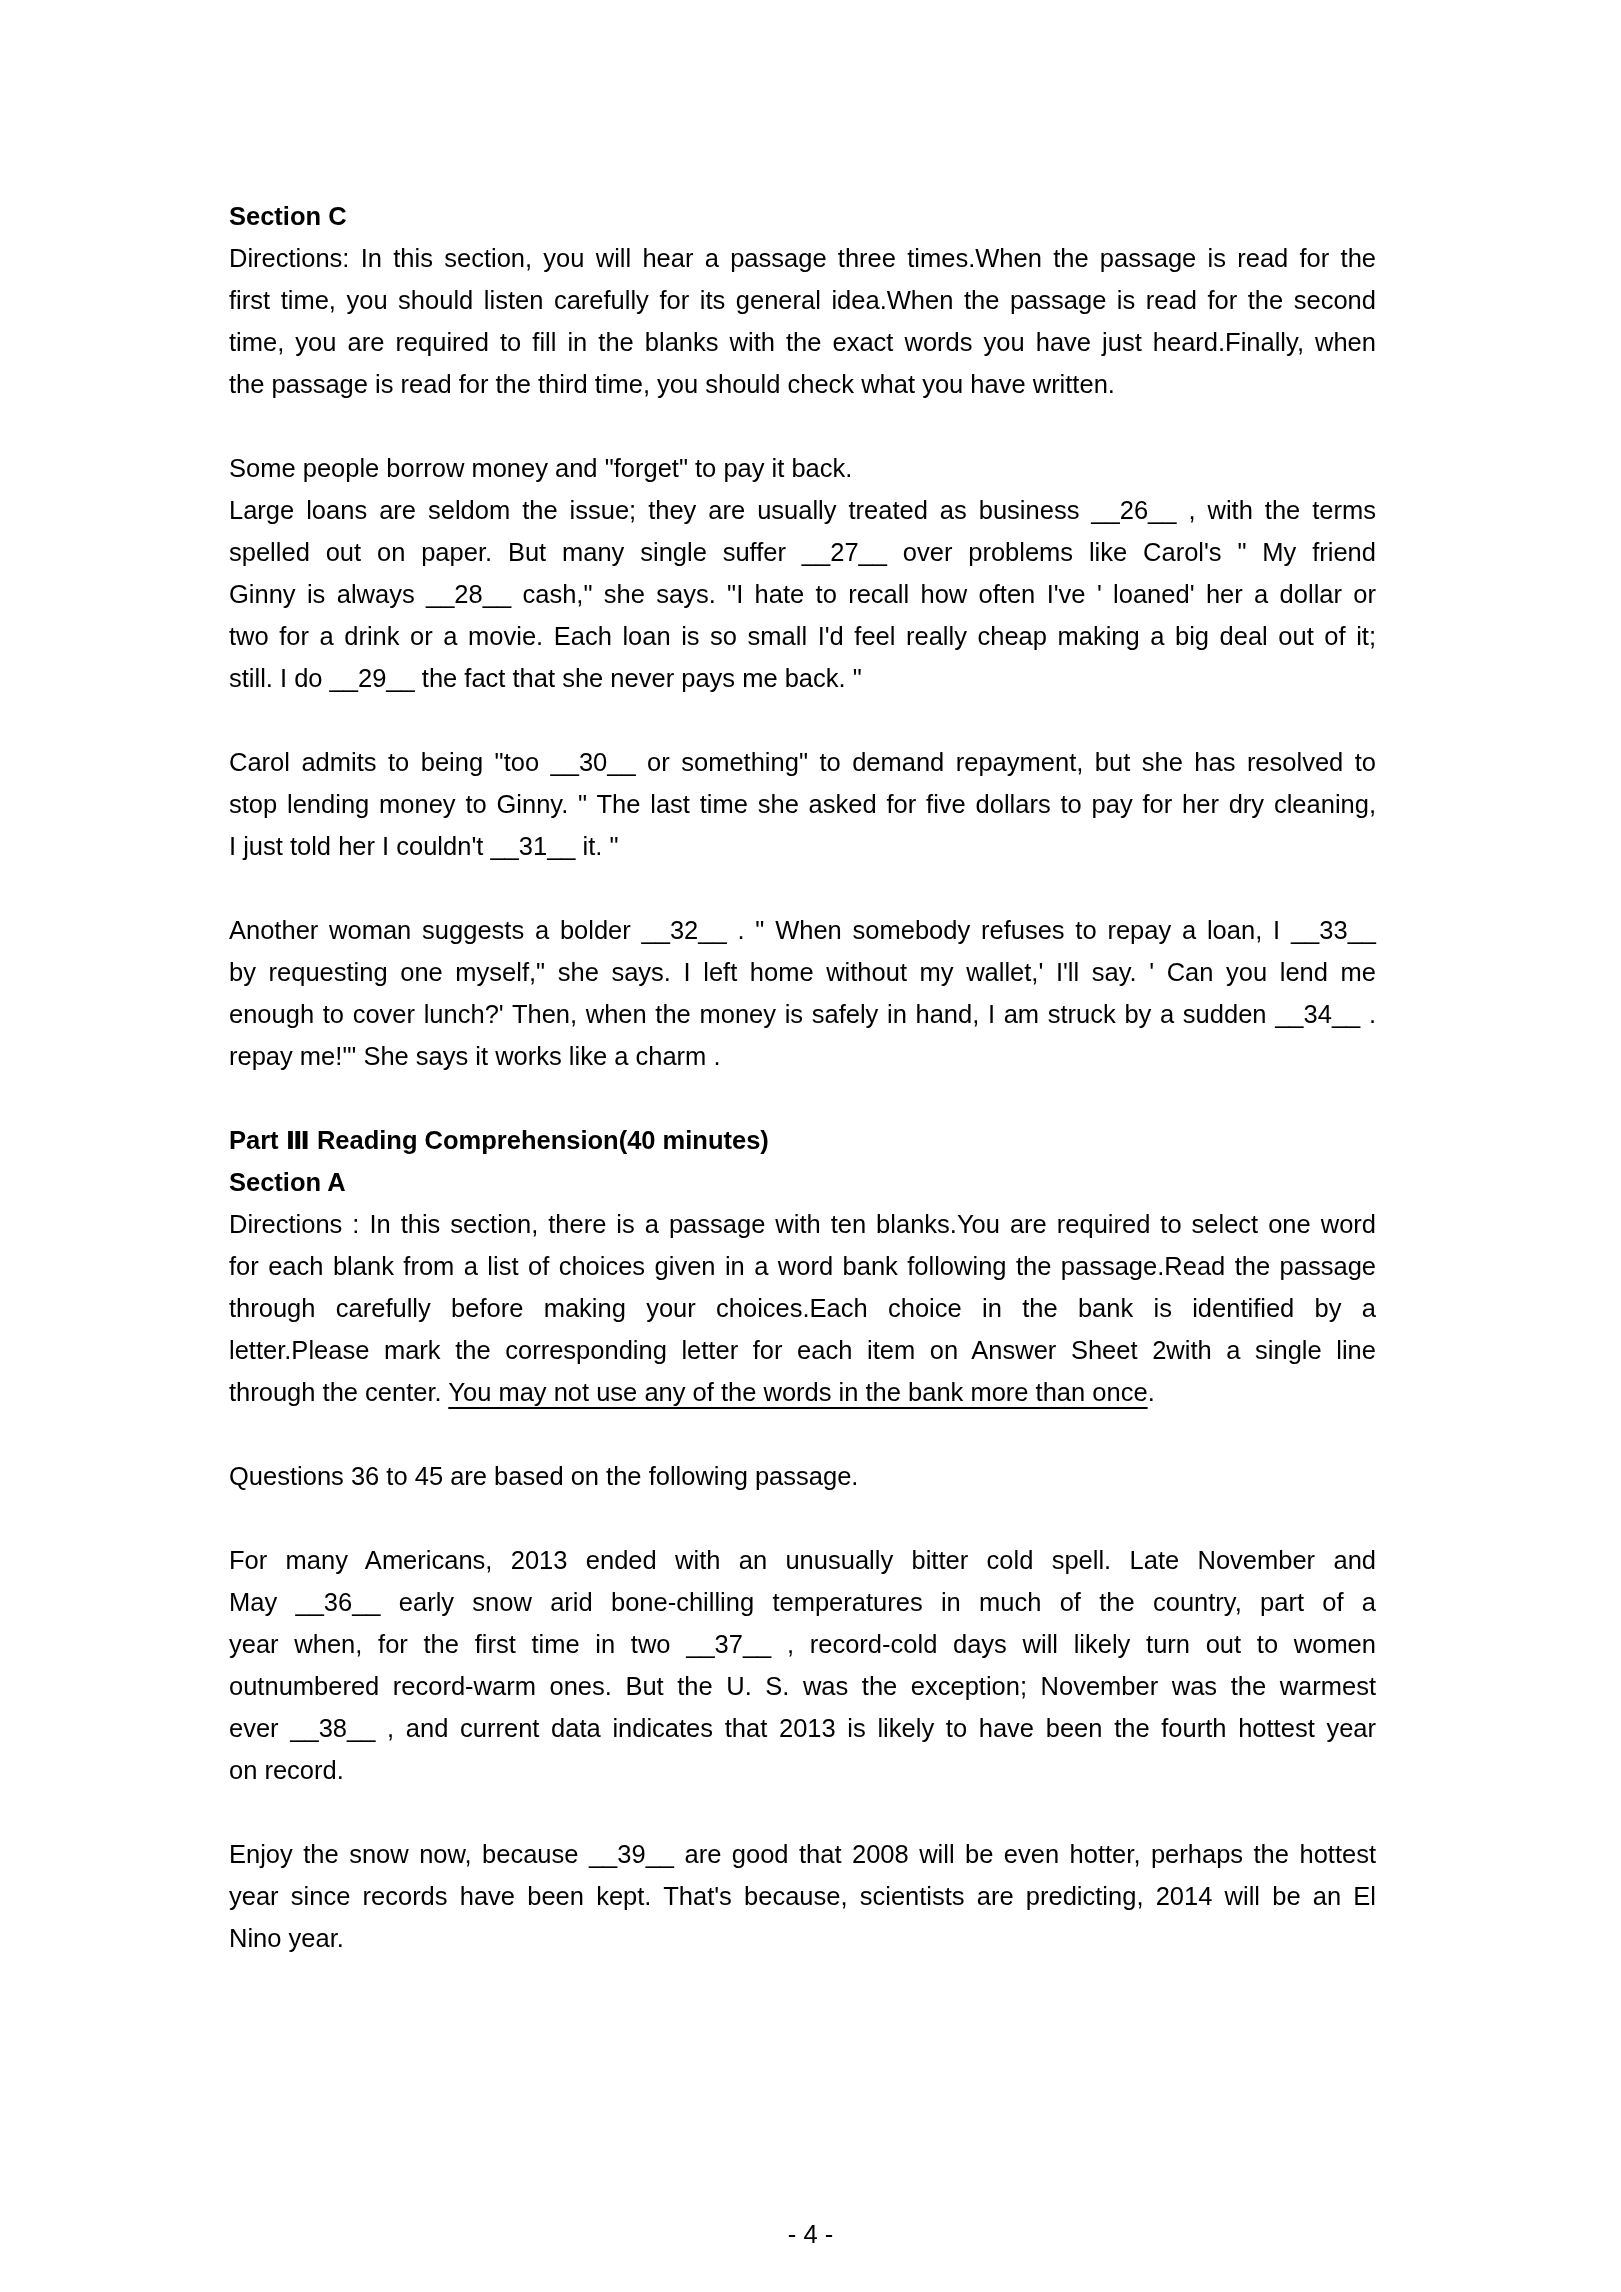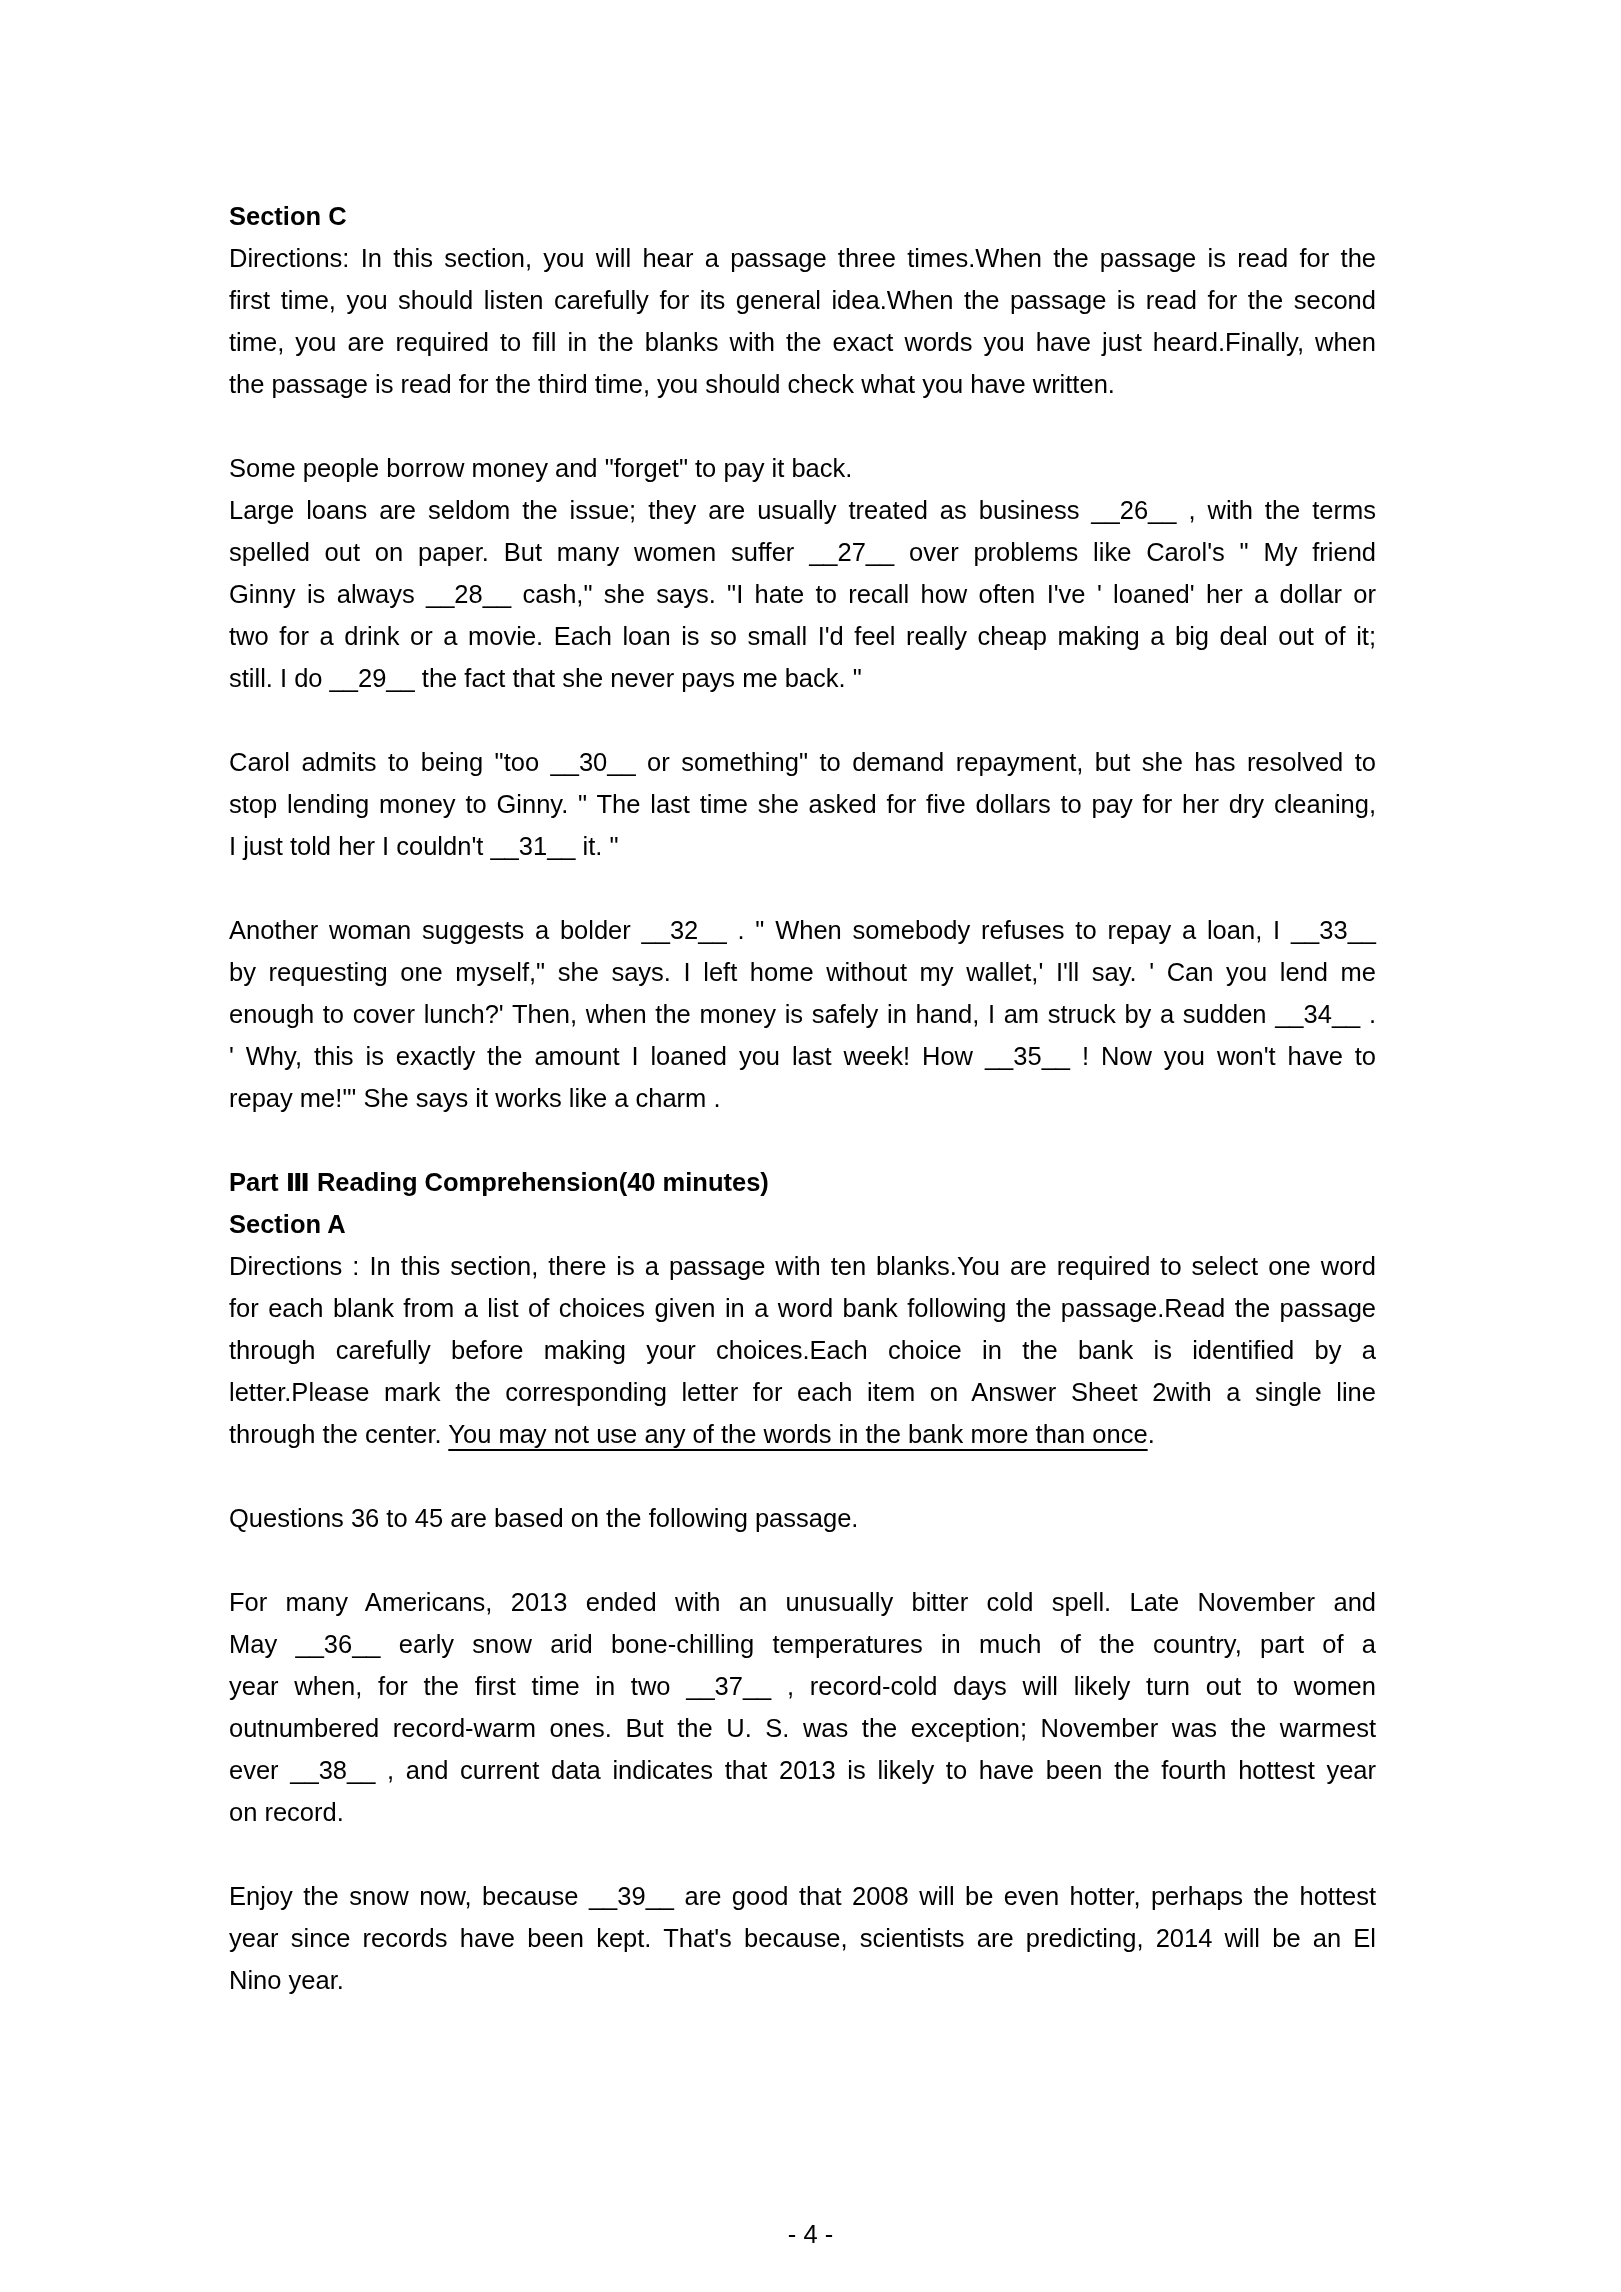--- a/index.html
+++ b/index.html
@@ -57,37 +57,36 @@
       <div class="line left bold">Section C</div>
       <div class="line">Directions: In this section, you will hear a passage three times.When the passage is read for the</div>
       <div class="line">first time, you should listen carefully for its general idea.When the passage is read for the second</div>
       <div class="line">time, you are required to fill in the blanks with the exact words you have just heard.Finally, when</div>
       <div class="line left">the passage is read for the third time, you should check what you have written.</div>
     </div>
     <div class="spacer"></div>
     <div>
       <div class="line left">Some people borrow money and "forget" to pay it back.</div>
       <div class="line">Large loans are seldom the issue; they are usually treated as business __26__ , with the terms</div>
-      <div class="line">spelled out on paper. But many women suffer __27__ over problems like Carol's " My friend</div>
+      <div class="line">spelled out on paper. But many single suffer __27__ over problems like Carol's " My friend</div>
       <div class="line">Ginny is always __28__ cash," she says. "I hate to recall how often I've ' loaned' her a dollar or</div>
       <div class="line">two for a drink or a movie. Each loan is so small I'd feel really cheap making a big deal out of it;</div>
       <div class="line left">still. I do __29__ the fact that she never pays me back. "</div>
     </div>
     <div class="spacer"></div>
     <div>
       <div class="line">Carol admits to being "too __30__ or something" to demand repayment, but she has resolved to</div>
       <div class="line">stop lending money to Ginny. " The last time she asked for five dollars to pay for her dry cleaning,</div>
       <div class="line left">I just told her I couldn't __31__ it. "</div>
     </div>
     <div class="spacer"></div>
     <div>
       <div class="line">Another woman suggests a bolder __32__ . " When somebody refuses to repay a loan, I __33__</div>
       <div class="line">by requesting one myself," she says. I left home without my wallet,' I'll say. ' Can you lend me</div>
       <div class="line">enough to cover lunch?' Then, when the money is safely in hand, I am struck by a sudden __34__ .</div>
-      <div class="line">' Why, this is exactly the amount I loaned you last week! How __35__ ! Now you won't have to</div>
       <div class="line left">repay me!"' She says it works like a charm .</div>
     </div>
     <div class="spacer"></div>
     <div>
       <div class="line left bold">Part Ⅲ Reading Comprehension(40 minutes)</div>
       <div class="line left bold">Section A</div>
       <div class="line">Directions : In this section, there is a passage with ten blanks.You are required to select one word</div>
       <div class="line">for each blank from a list of choices given in a word bank following the passage.Read the passage</div>
       <div class="line">through carefully before making your choices.Each choice in the bank is identified by a</div>
       <div class="line">letter.Please mark the corresponding letter for each item on Answer Sheet 2with a single line</div>

